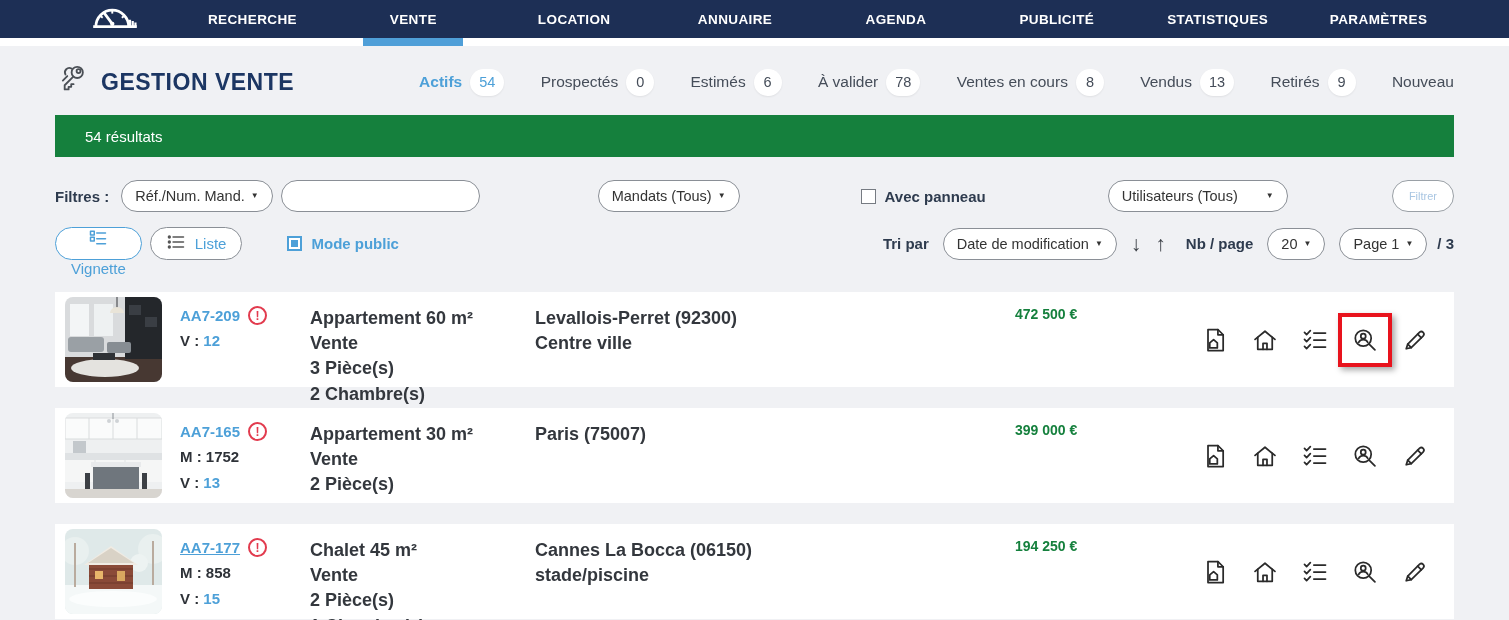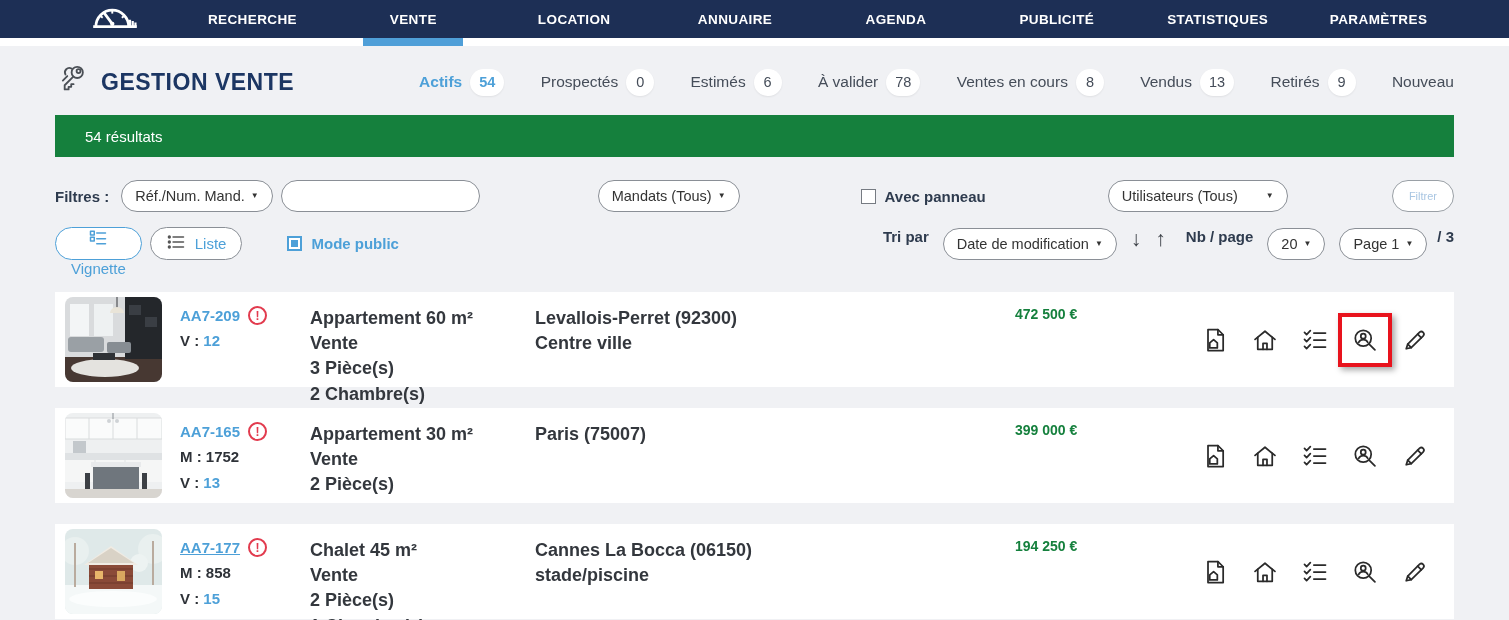--- a/index.html
+++ b/index.html
@@ -15,21 +15,21 @@
   .nav-strip { height:8px; background:#ffffff; }
 
   
   .page-header { margin:0 55px; padding:17px 0 14px 0; display:flex; align-items:center; }
   .title-group { display:flex; align-items:center; gap:12px; flex:0 0 auto; }
   .page-title { font-size:23px; font-weight:700; color:#1c3663; letter-spacing:.5px; }
   .tabs { flex:1; display:flex; justify-content:space-between; align-items:center; margin-left:125px; }
   .tab { display:flex; align-items:center; gap:8px; font-size:15.5px; color:#454d59; cursor:pointer; white-space:nowrap; }
   .tab .badge { background:#fff; border-radius:14px; min-width:28px; height:27px; padding:0 9px; display:flex; align-items:center; justify-content:center; font-size:14.5px; color:#454d59; box-shadow:0 1px 2px rgba(0,0,0,.07); }
   .tab.active { color:#4da0d8; font-weight:700; }
-  .tab.active .badge { color:#4da0d8; font-weight:700; }
+  .tab.active .badge { color:#4da0d8; font-weight:400; }
   .tab .badge:empty { display:none; }
 
   
   .results-bar { margin:0 55px; height:42px; background:#15803d; color:#fff; display:flex; align-items:center; padding-left:30px; font-size:15px; }
 
   
   .filters-row { margin:22px 55px 0; display:flex; align-items:center; height:34px; }
   .lbl { font-size:15px; font-weight:700; color:#2e3b4e; white-space:nowrap; }
   .pill { background:#fff; border:1px solid #8a8f96; border-radius:17px; height:32px; display:flex; align-items:center; padding:0 13px; font-size:14.5px; color:#333; cursor:pointer; white-space:nowrap; gap:6px; }
   .pill .caret { font-size:8px; color:#333; line-height:1; }
@@ -38,21 +38,21 @@
   .cb { width:15px; height:15px; border:1.5px solid #767b82; background:#fff; flex:0 0 auto; }
   .cb.checked { border:2px solid #4da0d8; display:flex; align-items:center; justify-content:center; }
   .cb.checked::after { content:''; width:7px; height:7px; background:#4da0d8; }
   .btn-filtrer { background:#fff; border:1px solid #9aa0a6; border-radius:17px; height:32px; padding:0 16px; font-size:11px; color:#a9c6e2; cursor:pointer; }
 
   
   .toolbar-row { margin:14px 55px 0; display:flex; align-items:center; height:33px; }
   .btn-view { display:flex; align-items:center; gap:9px; background:#fff; border-radius:17px; height:33px; padding:0 15px; font-size:15px; color:#4da0d8; cursor:pointer; }
   .btn-view.active { border:1.5px solid #4da0d8;flex-direction:column; }
   .btn-view.inactive { border:1px solid #8a8f96; }
-  .sort-group { margin-left:auto; display:flex; align-items:flex-start; gap:14px; }
+  .sort-group { margin-left:auto; display:flex; align-items:center; gap:14px; }
   .sort-arrow { font-size:21px; color:#3a3f45; cursor:pointer; line-height:1; }
   .blue-lbl { font-size:15px; font-weight:700; color:#4da0d8; }
 
   
   .rows { margin:32px 55px 0; }
   .card { background:#fff; height:95px; display:flex; margin-bottom:21px; padding:5px 0; }
   .photo { width:97px; height:85px; border-radius:8px; overflow:hidden; margin-left:10px; flex:0 0 auto; cursor:pointer; }
   .photo svg { display:block; width:100%; height:100%; }
   .col-ref { width:130px; margin-left:18px; padding-top:9px; flex:0 0 auto; }
   .ref-line { display:flex; align-items:center; gap:8px; }

